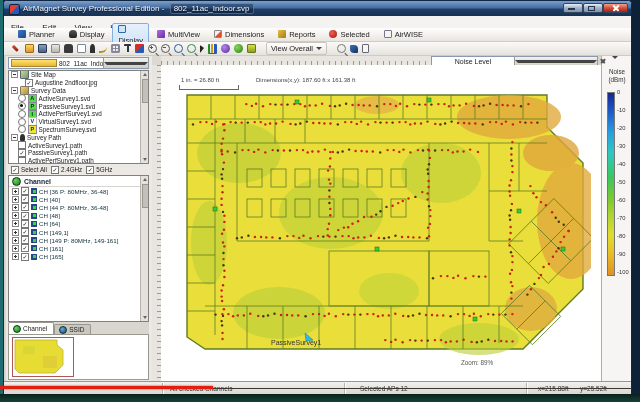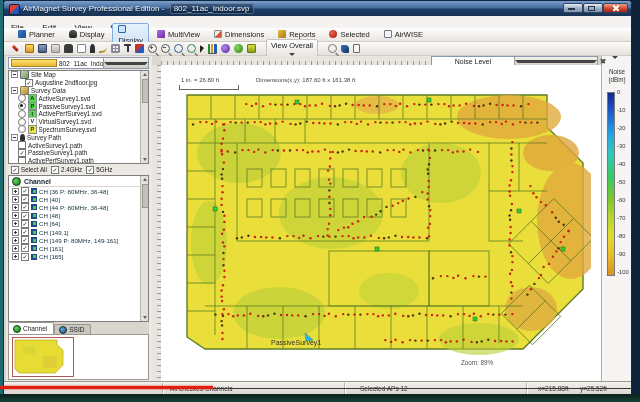--- a/index.html
+++ b/index.html
@@ -27,21 +27,21 @@
   #toolbar1{left:0;top:27px;width:100%;height:14px;background:linear-gradient(180deg,#fefefe,#e9e6e1);border-bottom:1px solid #cfccc6;display:flex;align-items:center;padding-left:8px;box-sizing:border-box;gap:2px;}
   .rbtn{display:flex;gap:3px;font-size:7.5px;color:#222;padding:1px 5px;border:1px solid transparent;border-radius:2px;white-space:nowrap;}
   .rbtn.on{background:linear-gradient(180deg,#e6f1fc,#cfe2f6);border-color:#84aede;flex-direction:column;}
   .ric{width:8px;height:8px;border-radius:1px;display:inline-block;}
   #toolbar2{left:0;top:41px;width:100%;height:14px;background:linear-gradient(180deg,#fbfaf8,#e6e3de);border-bottom:1px solid #cfccc6;display:flex;align-items:center;padding-left:6px;box-sizing:border-box;gap:4px;}
   .tic{width:9px;height:9px;display:inline-block;position:relative;border-radius:1px;}
   .mag{width:7px;height:7px;border:1.2px solid #555;border-radius:50%;position:relative;}
   .mag::after{content:"";position:absolute;right:-3px;bottom:-3px;width:4px;height:1.4px;background:#555;transform:rotate(45deg);}
   .mag .plus-h,.mag .minus-h{position:absolute;left:1px;top:2.3px;width:3px;height:1px;background:#555;}
   .mag .plus-v{position:absolute;left:2px;top:1.3px;width:1px;height:3px;background:#555;}
-  .vsel{display:flex;align-items:center;gap:3px;font-size:7.5px;color:#222;padding:1px 4px;border:1px solid #c8c4bd;border-radius:2px;background:linear-gradient(180deg,#fff,#e8e4de);flex-direction:column;}
+  .vsel{display:flex;align-items:center;gap:3px;font-size:7.5px;color:#222;padding:1px 4px;border:1px solid #c8c4bd;border-radius:2px;background:linear-gradient(180deg,#fff,#e8e4de);}
   .tri-d{width:0;height:0;border-left:3px solid transparent;border-right:3px solid transparent;border-top:3.5px solid #444;}
   
   #sidebar{left:2px;top:55px;width:146px;height:325px;background:#ece9e4;}
   #proj-combo{left:2px;top:1px;width:141px;height:12px;background:#fff;border:1px solid #8a99ad;display:flex;align-items:center;box-sizing:border-box;}
   #proj-combo .fold{width:8px;height:6px;background:linear-gradient(180deg,#ffe070,#e8b830);border:1px solid #a8842a;margin:0 2px;}
   #proj-combo span{font-size:6.5px;color:#222;flex:1;white-space:nowrap;overflow:hidden;}
   #proj-combo .dd{width:11px;height:10px;background:linear-gradient(180deg,#f4f2ee,#cfccc5);border-left:1px solid #9a9a9a;display:flex;align-items:center;justify-content:center;}
   .panel{background:#fff;border:1px solid #808080;box-sizing:border-box;overflow:hidden;}
   #tree-panel{left:2px;top:14px;width:141px;height:94px;}
   .trow{display:flex;align-items:center;height:7.8px;font-size:6.3px;color:#1a1a1a;white-space:nowrap;gap:2px;padding-left:2px;}

